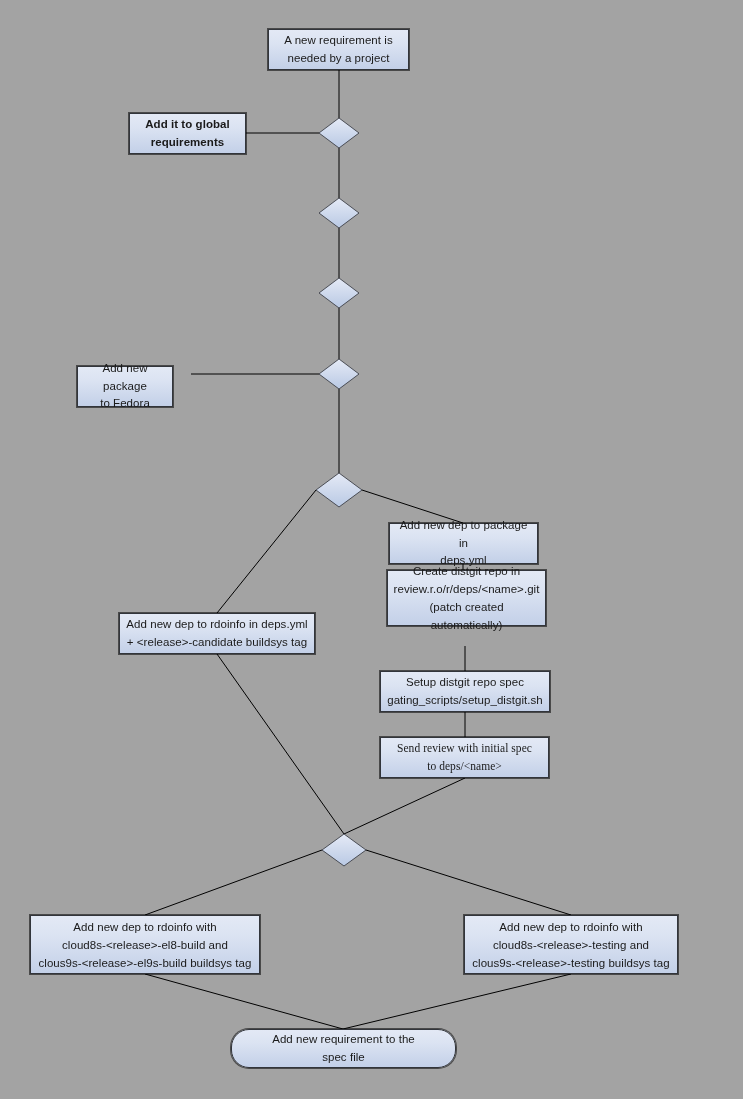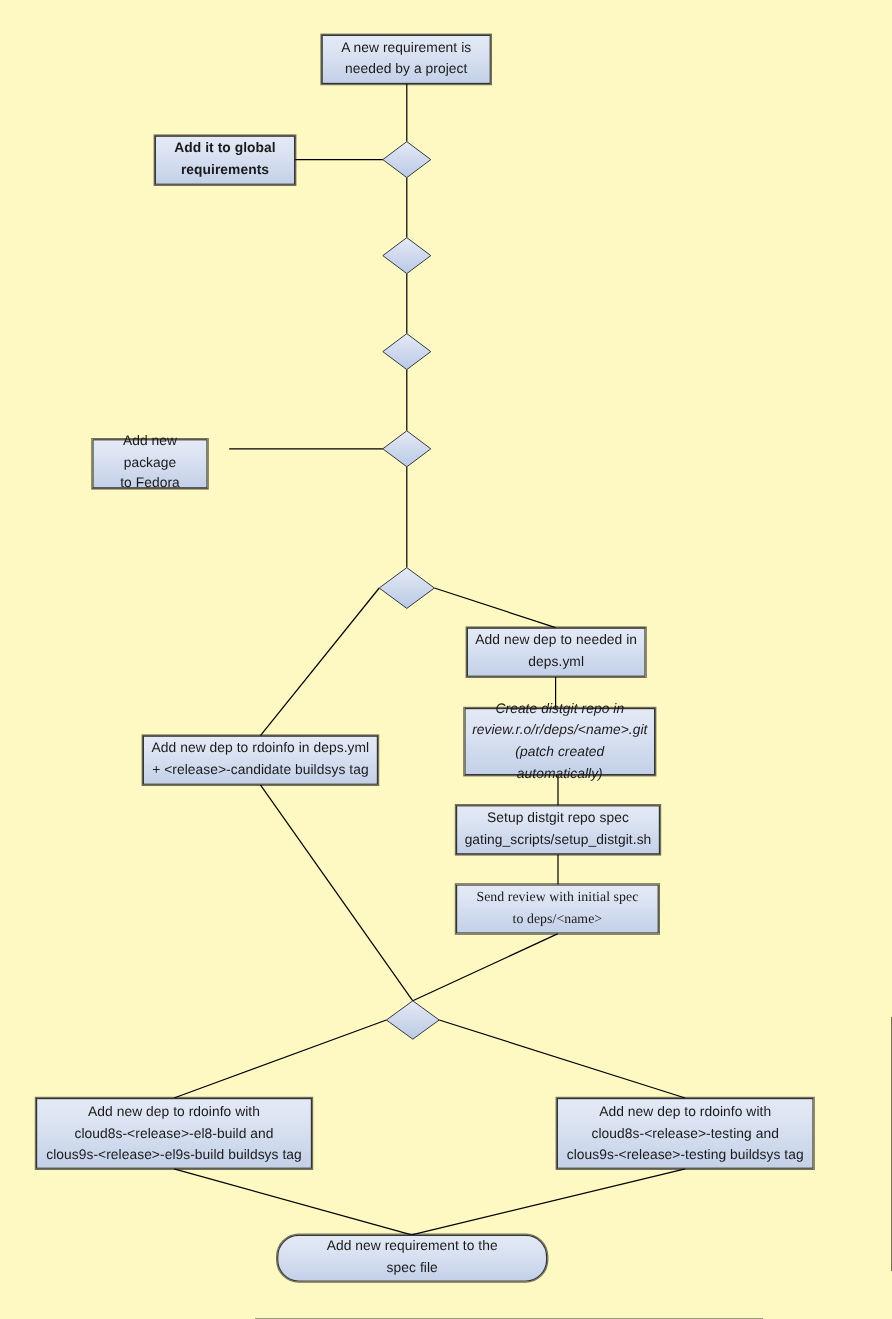--- a/index.html
+++ b/index.html
@@ -8,21 +8,21 @@
     padding: 0;
     background: #000000;
   }
   body {
     font-family: "Liberation Sans", sans-serif;
   }
   #canvas {
     position: relative;
     width: 743px;
     height: 1099px;
-    background: #fef9c3;
+    background: #a3a3a3;
     overflow: hidden;
   }
   .node {
     position: absolute;
     box-sizing: border-box;
     display: flex;
     align-items: center;
     justify-content: center;
     text-align: center;
     color: #1a1a1a;
@@ -83,24 +83,24 @@
 
   <div class="node" style="left:268px; top:29px; width:141px; height:41px;">A new requirement is
 needed by a project</div>
 
   <div class="node" style="left:129px; top:113px; width:117px; height:41px;font-weight:bold;">Add it to global
 requirements</div>
 
   <div class="node" style="left:77px; top:355px; width:96px; height:41px;margin-top:11px;">Add new package
 to Fedora</div>
 
-  <div class="node" style="left:389px; top:523px; width:149px; height:41px;">Add new dep to needed in
+  <div class="node" style="left:389px; top:523px; width:149px; height:41px;">Add new dep to package in
 deps.yml</div>
 
-  <div class="node" style="left:387px; top:590px; width:159px; height:56px; line-height:18px;font-style:italic;">Create distgit repo in
+  <div class="node" style="left:387px; top:570px; width:159px; height:56px; line-height:18px;">Create distgit repo in
 review.r.o/r/deps/&lt;name&gt;.git
 (patch created automatically)</div>
 
   <div class="node" style="left:380px; top:671px; width:170px; height:41px;">Setup distgit repo spec
 gating_scripts/setup_distgit.sh</div>
 
   <div class="node" style="left:380px; top:737px; width:169px; height:41px;font-family:Liberation Serif, serif;">Send review with initial spec
 to deps/&lt;name&gt;</div>
 
   <div class="node" style="left:119px; top:613px; width:196px; height:41px;">Add new dep to rdoinfo in deps.yml

